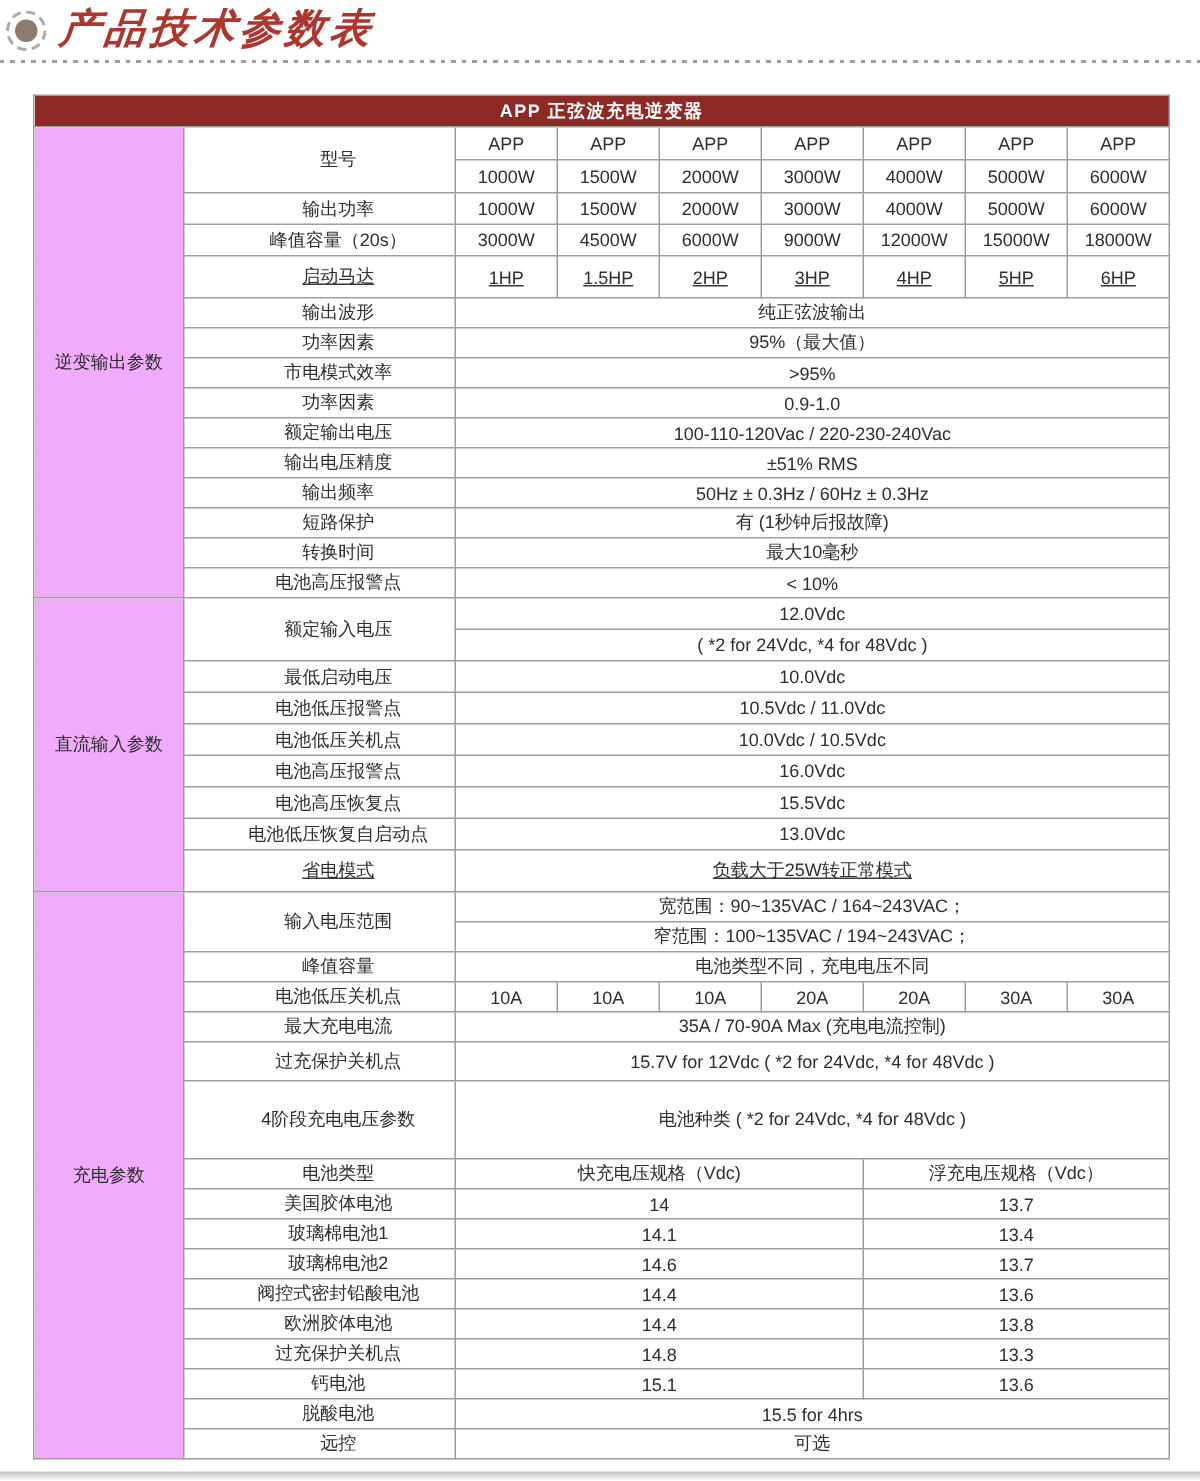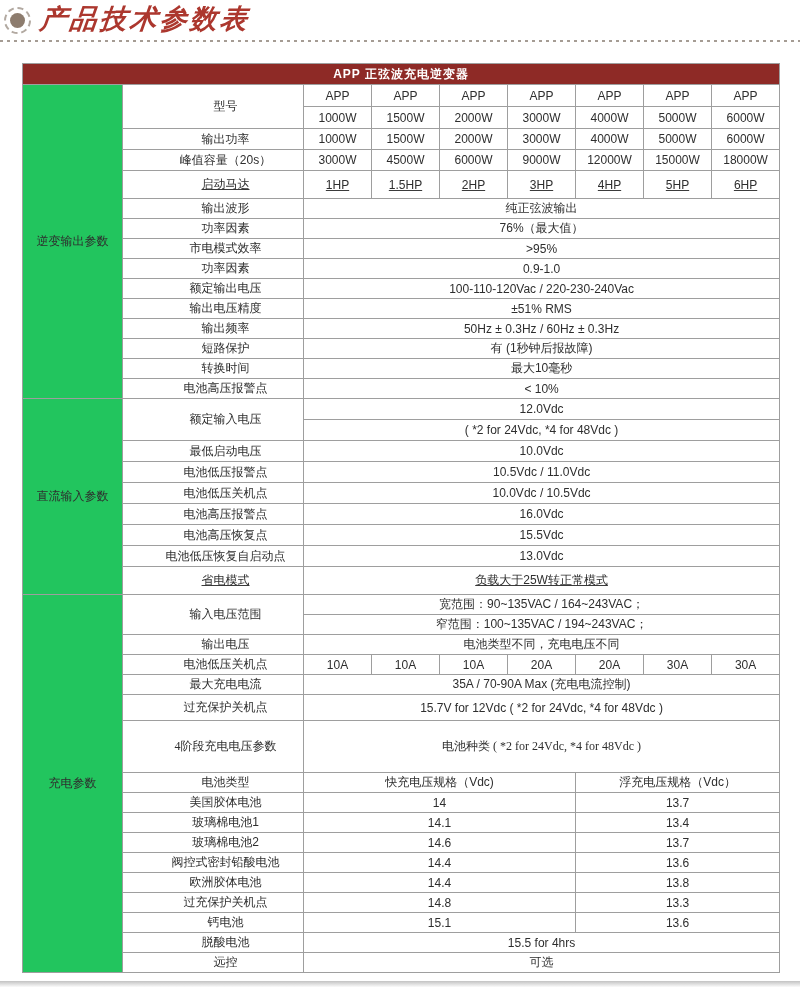--- a/index.html
+++ b/index.html
@@ -17,30 +17,30 @@
   .dotted-rule { position:absolute; left:0; top:40px; width:800px; height:2px;
     background-image:repeating-linear-gradient(to right,#a59c94 0 3px,transparent 3px 7px); }
 
   
   table.spec { position:absolute; top:63px; left:22px; width:757px;
     border-collapse:collapse; table-layout:fixed; }
   table.spec td { border:1px solid #9e9e9e; font-size:12px; text-align:center;
     vertical-align:middle; overflow:hidden; white-space:nowrap; }
   td.hdr { background:#8e2a26; color:#ffffff; font-weight:bold; font-size:15px;
     letter-spacing:1px; border-color:#8e2a26; border-bottom-color:#9e9e9e; }
-  td.group { font-size:13px; color:#2e2e2e; background:#22c55e;margin-left:32px; }
+  td.group { font-size:13px; color:#2e2e2e; background:#f0abfc;margin-left:32px; }
   td.lbl { text-align:left; padding-left:25px; color:#2e2e2e; }
   td.val { color:#2e2e2e; }
   tr.h-hdr   { height:21px; }
   tr.h-22    { height:22px; }
   tr.h-21    { height:21px; }
   tr.h-20    { height:20px; }
   tr.h-28    { height:28px;text-decoration:underline; }
   tr.h-26    { height:26px;margin-top:20px; }
-  tr.h-52    { height:52px;font-family:Liberation Serif, serif; }
+  tr.h-52    { height:52px; }
 
   
   .bottom-shadow { position:absolute; left:0; bottom:0; width:800px; height:6px;
     background:linear-gradient(to bottom, rgba(120,120,120,.45), rgba(200,200,200,.08)); }
 </style>
 </head>
 <body>
 
 <div class="page">
 
@@ -119,21 +119,21 @@
       <td class="val">4HP</td>
       <td class="val">5HP</td>
       <td class="val">6HP</td>
     </tr>
     <tr class="h-20">
       <td class="lbl">输出波形</td>
       <td class="val" colspan="7">纯正弦波输出</td>
     </tr>
     <tr class="h-20">
       <td class="lbl">功率因素</td>
-      <td class="val" colspan="7">76%（最大值）</td>
+      <td class="val" colspan="7">95%（最大值）</td>
     </tr>
     <tr class="h-20">
       <td class="lbl">市电模式效率</td>
       <td class="val" colspan="7">&gt;95%</td>
     </tr>
     <tr class="h-20">
       <td class="lbl">功率因素</td>
       <td class="val" colspan="7">0.9-1.0</td>
     </tr>
     <tr class="h-20">
@@ -200,21 +200,21 @@
 
     <tr class="h-20">
       <td class="group" rowspan="17">充电参数</td>
       <td class="lbl" rowspan="2">输入电压范围</td>
       <td class="val" colspan="7">宽范围：90~135VAC / 164~243VAC；</td>
     </tr>
     <tr class="h-20">
       <td class="val" colspan="7">窄范围：100~135VAC / 194~243VAC；</td>
     </tr>
     <tr class="h-20">
-      <td class="lbl">输出电压</td>
+      <td class="lbl">峰值容量</td>
       <td class="val" colspan="7">电池类型不同，充电电压不同</td>
     </tr>
     <tr class="h-20">
       <td class="lbl">电池低压关机点</td>
       <td class="val">10A</td>
       <td class="val">10A</td>
       <td class="val">10A</td>
       <td class="val">20A</td>
       <td class="val">20A</td>
       <td class="val">30A</td>

